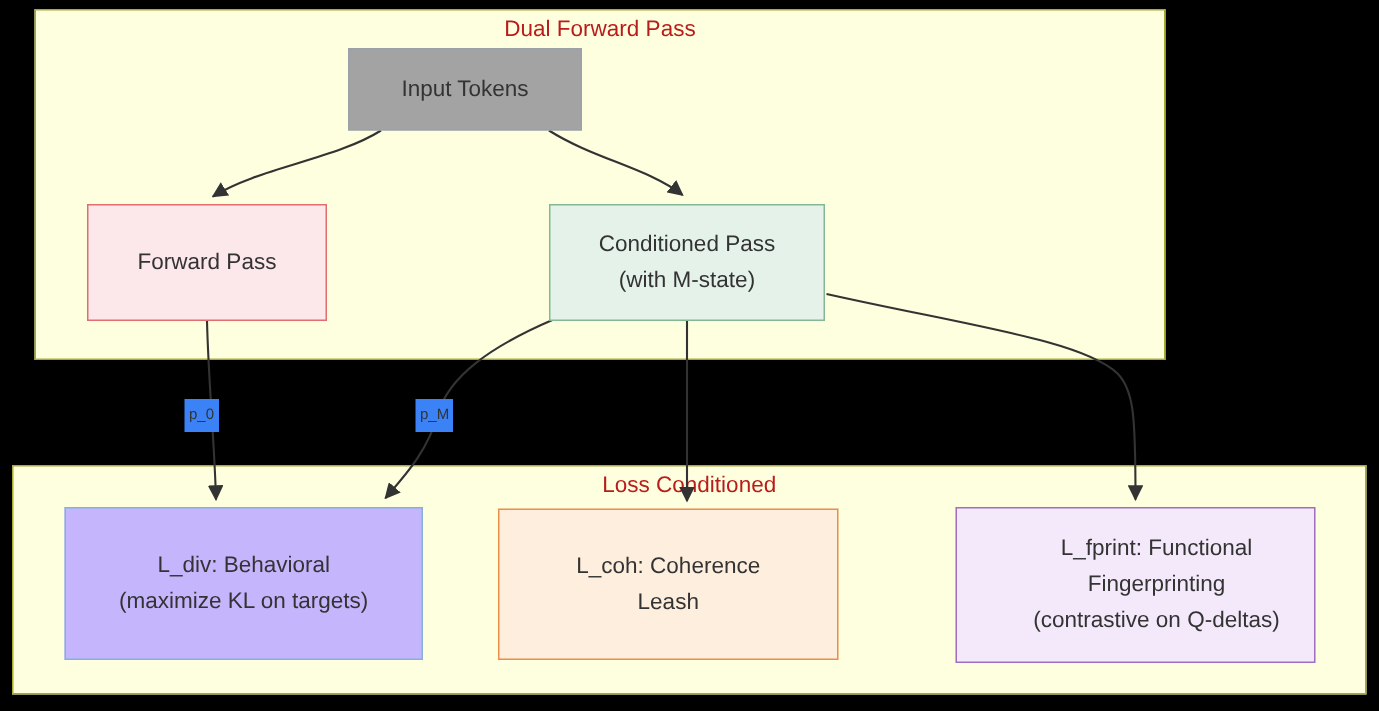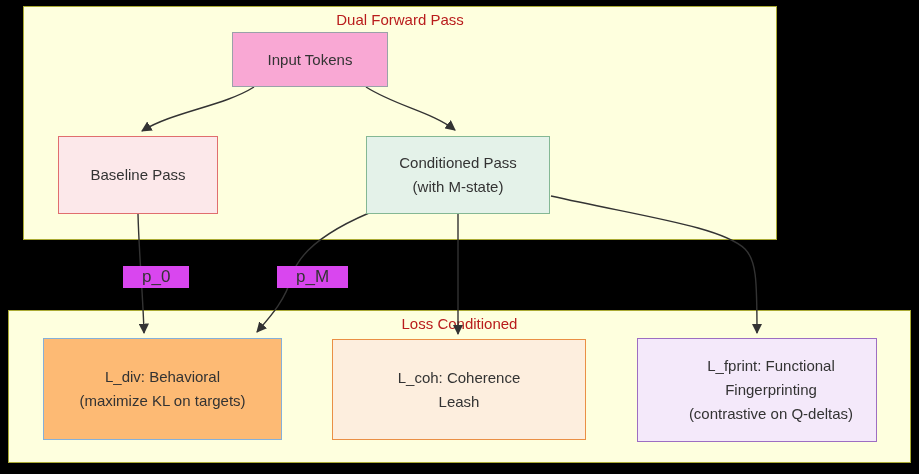--- a/index.html
+++ b/index.html
@@ -33,33 +33,33 @@
     box-sizing:border-box;
     display:flex;
     flex-direction:column;
     align-items:center;
     justify-content:center;
     text-align:center;
     font-size:15px;
     line-height:24px;
     color:#333;
   }
-  .node-input    {background:#f9a8d4;border:1px solid #9aa1a9;}
+  .node-input    {background:#a3a3a3;border:1px solid #9aa1a9;}
   .node-baseline {background:#fce8ea;border:1px solid #e06e6e;}
   .node-cond     {background:#e4f2e9;border:1px solid #84b894;}
-  .node-ldiv     {background:#fdba74;border:1px solid #85b0d9;}
+  .node-ldiv     {background:#c4b5fd;border:1px solid #85b0d9;}
   .node-lcoh     {background:#fdeede;border:1px solid #ea8f45;}
   .node-lfprint  {background:#f4e9fa;border:1px solid #9d6ec2;padding-left:28px;}
   .edge-label{
     position:absolute;
-    background:#d946ef;
+    background:#3b82f6;
     color:#333;
-    font-size:17px;
+    font-size:10px;
     line-height:22px;
-    padding:0 19px;
+    padding:0 3px;
   }
 </style>
 </head>
 <body>
 
 <div class="canvas">
 
   <div class="cluster" style="left:23px;top:6px;width:754px;height:234px;">
     <div class="cluster-title">Dual Forward Pass</div>
   </div>
@@ -80,34 +80,34 @@
     <path d="M 369 213 C 327 231 299 251 292 276 C 285 301 270 317 257 332" fill="none" stroke="#333333" stroke-width="1.4" marker-end="url(#arrow)"></path>
     <path d="M 458 214 L 458 334" fill="none" stroke="#333333" stroke-width="1.4" marker-end="url(#arrow)"></path>
     <path d="M 551 196 C 645 217 722 227 745 249 C 756 260 757 278 757 333" fill="none" stroke="#333333" stroke-width="1.4" marker-end="url(#arrow)"></path>
   </svg>
 
   <div class="node node-input" style="left:232px;top:32px;width:156px;height:55px;">
     <div>Input Tokens</div>
   </div>
 
   <div class="node node-baseline" style="left:58px;top:136px;width:160px;height:78px;">
-    <div>Baseline Pass</div>
+    <div>Forward Pass</div>
   </div>
 
   <div class="node node-cond" style="left:366px;top:136px;width:184px;height:78px;">
     <div>Conditioned Pass</div>
     <div>(with M-state)</div>
   </div>
 
   <div class="node node-ldiv" style="left:43px;top:338px;width:239px;height:102px;">
     <div>L_div: Behavioral</div>
     <div>(maximize KL on targets)</div>
   </div>
 
-  <div class="node node-lcoh" style="left:332px;top:339px;width:254px;height:101px;">
+  <div class="node node-lcoh" style="left:332px;top:339px;width:227px;height:101px;">
     <div>L_coh: Coherence</div>
     <div>Leash</div>
   </div>
 
   <div class="node node-lfprint" style="left:637px;top:338px;width:240px;height:104px;">
     <div>L_fprint: Functional</div>
     <div>Fingerprinting</div>
     <div>(contrastive on Q-deltas)</div>
   </div>
 

